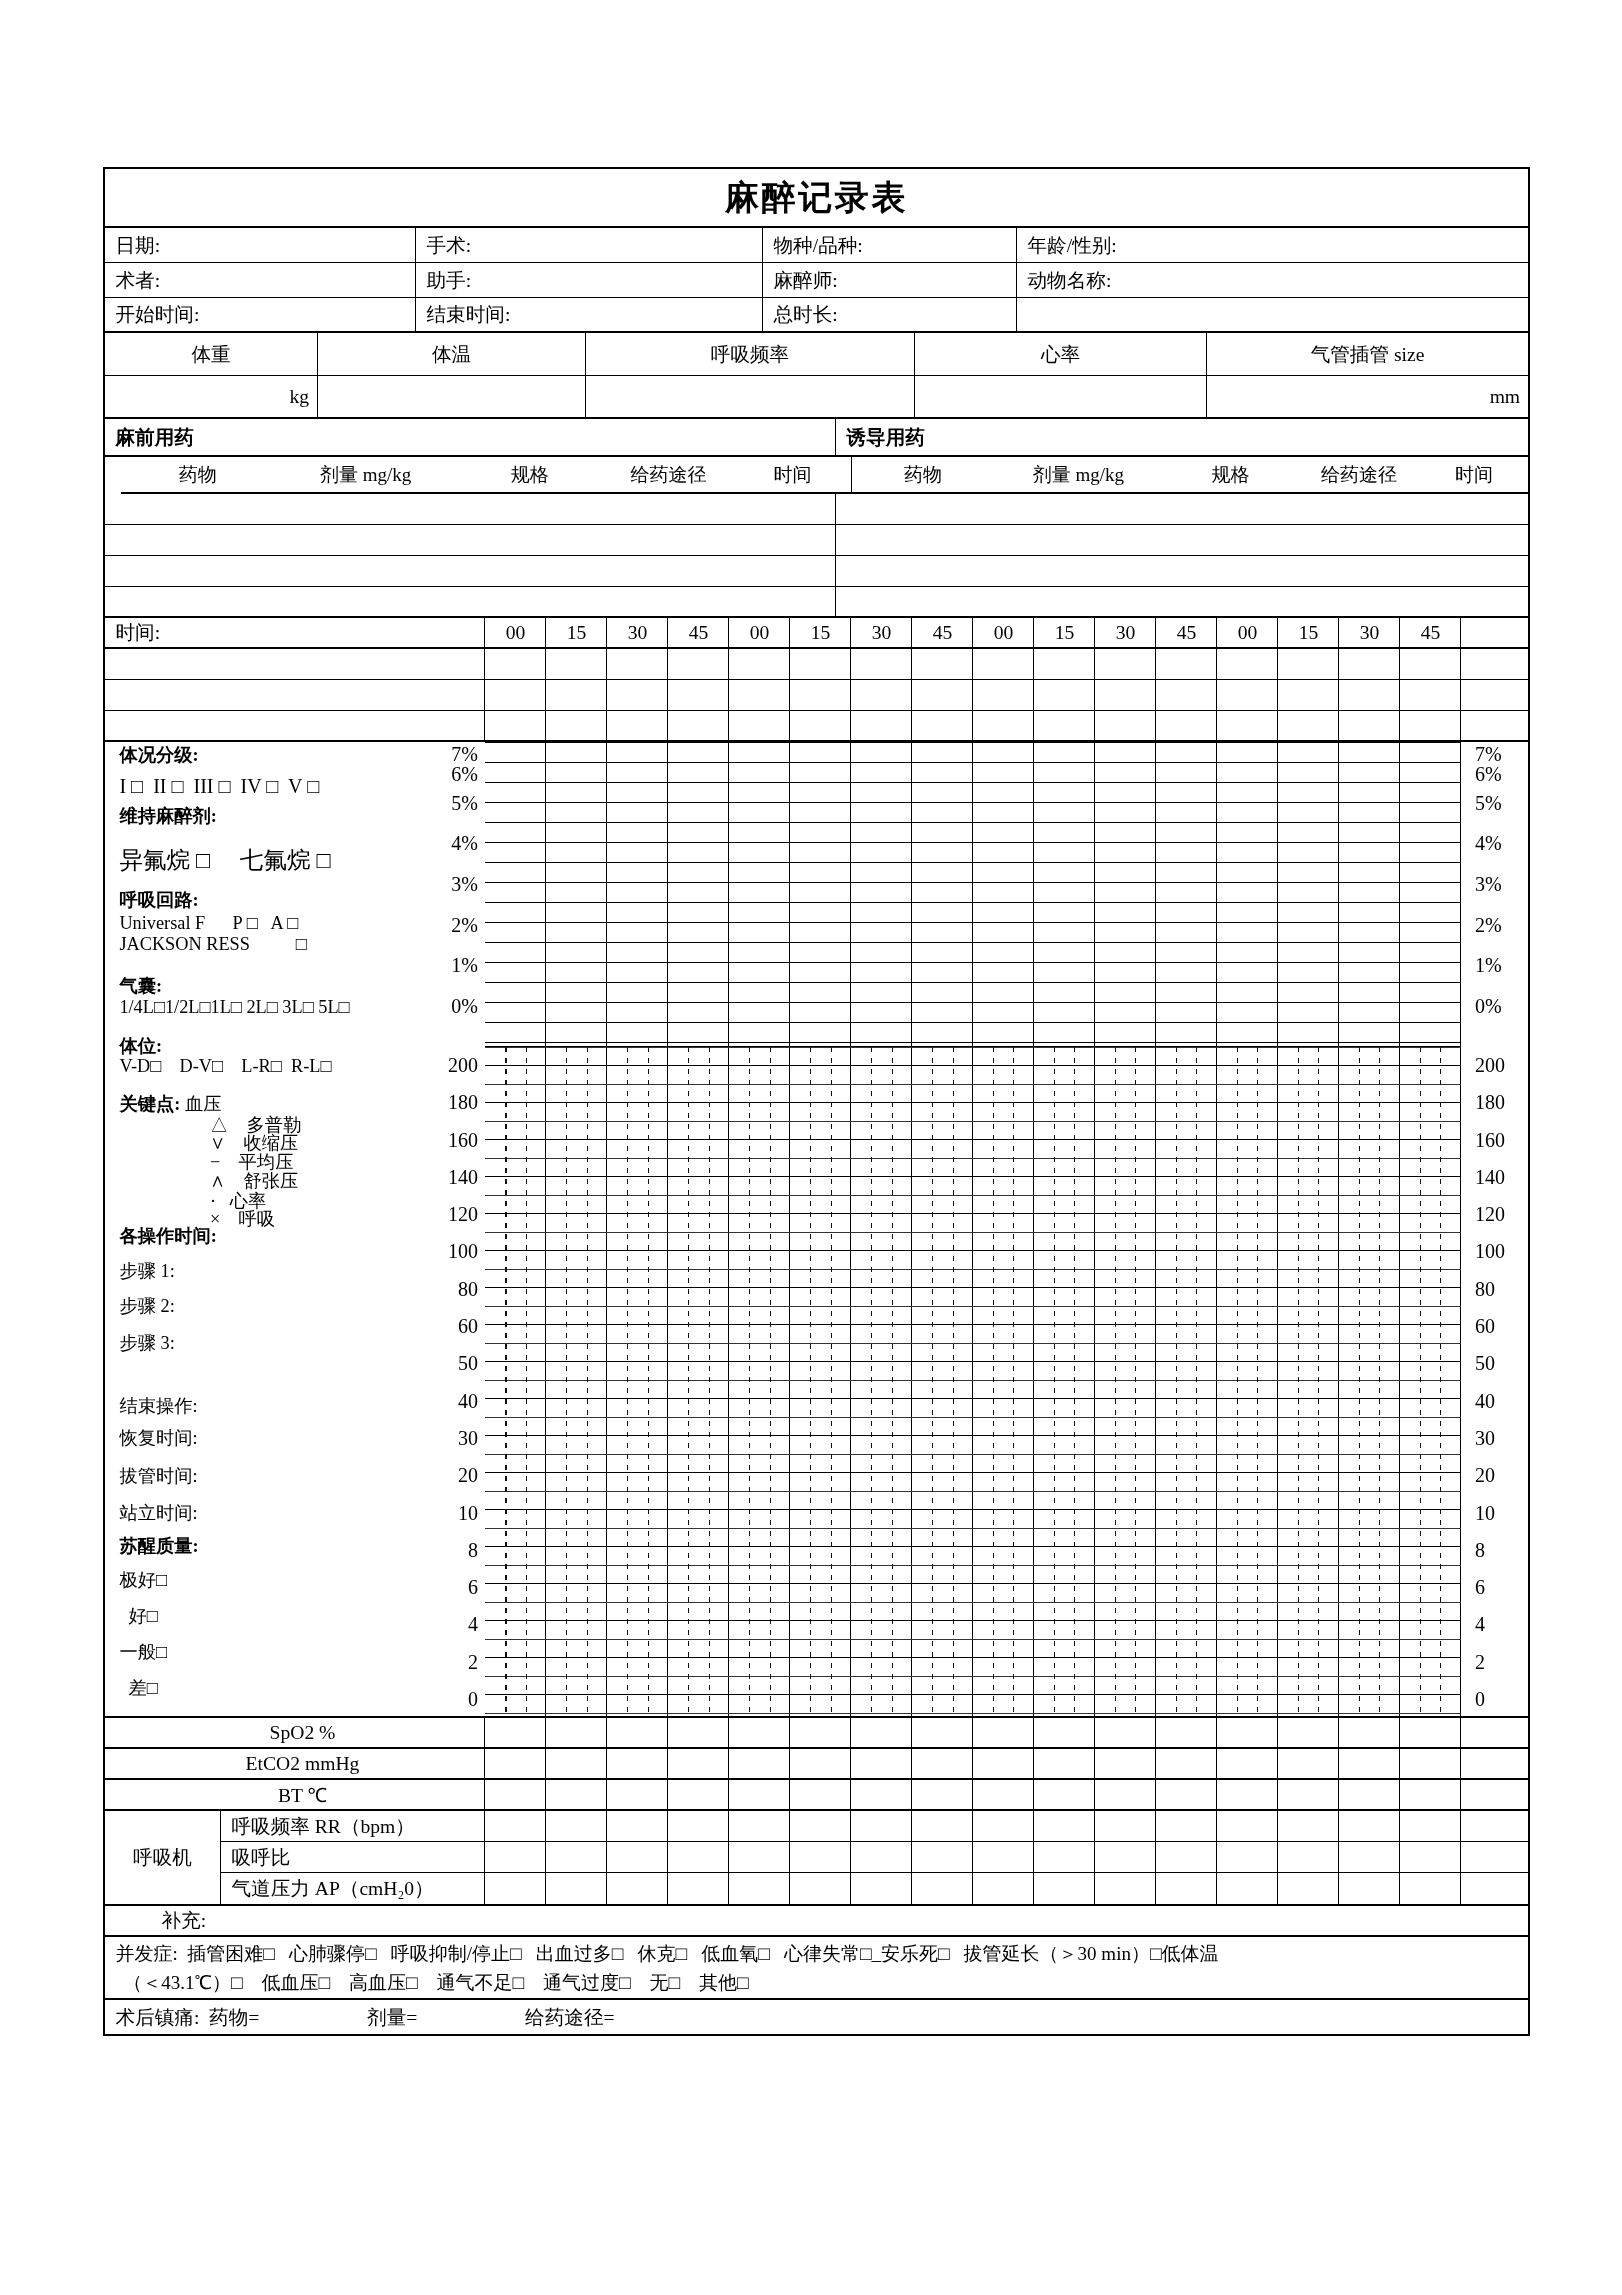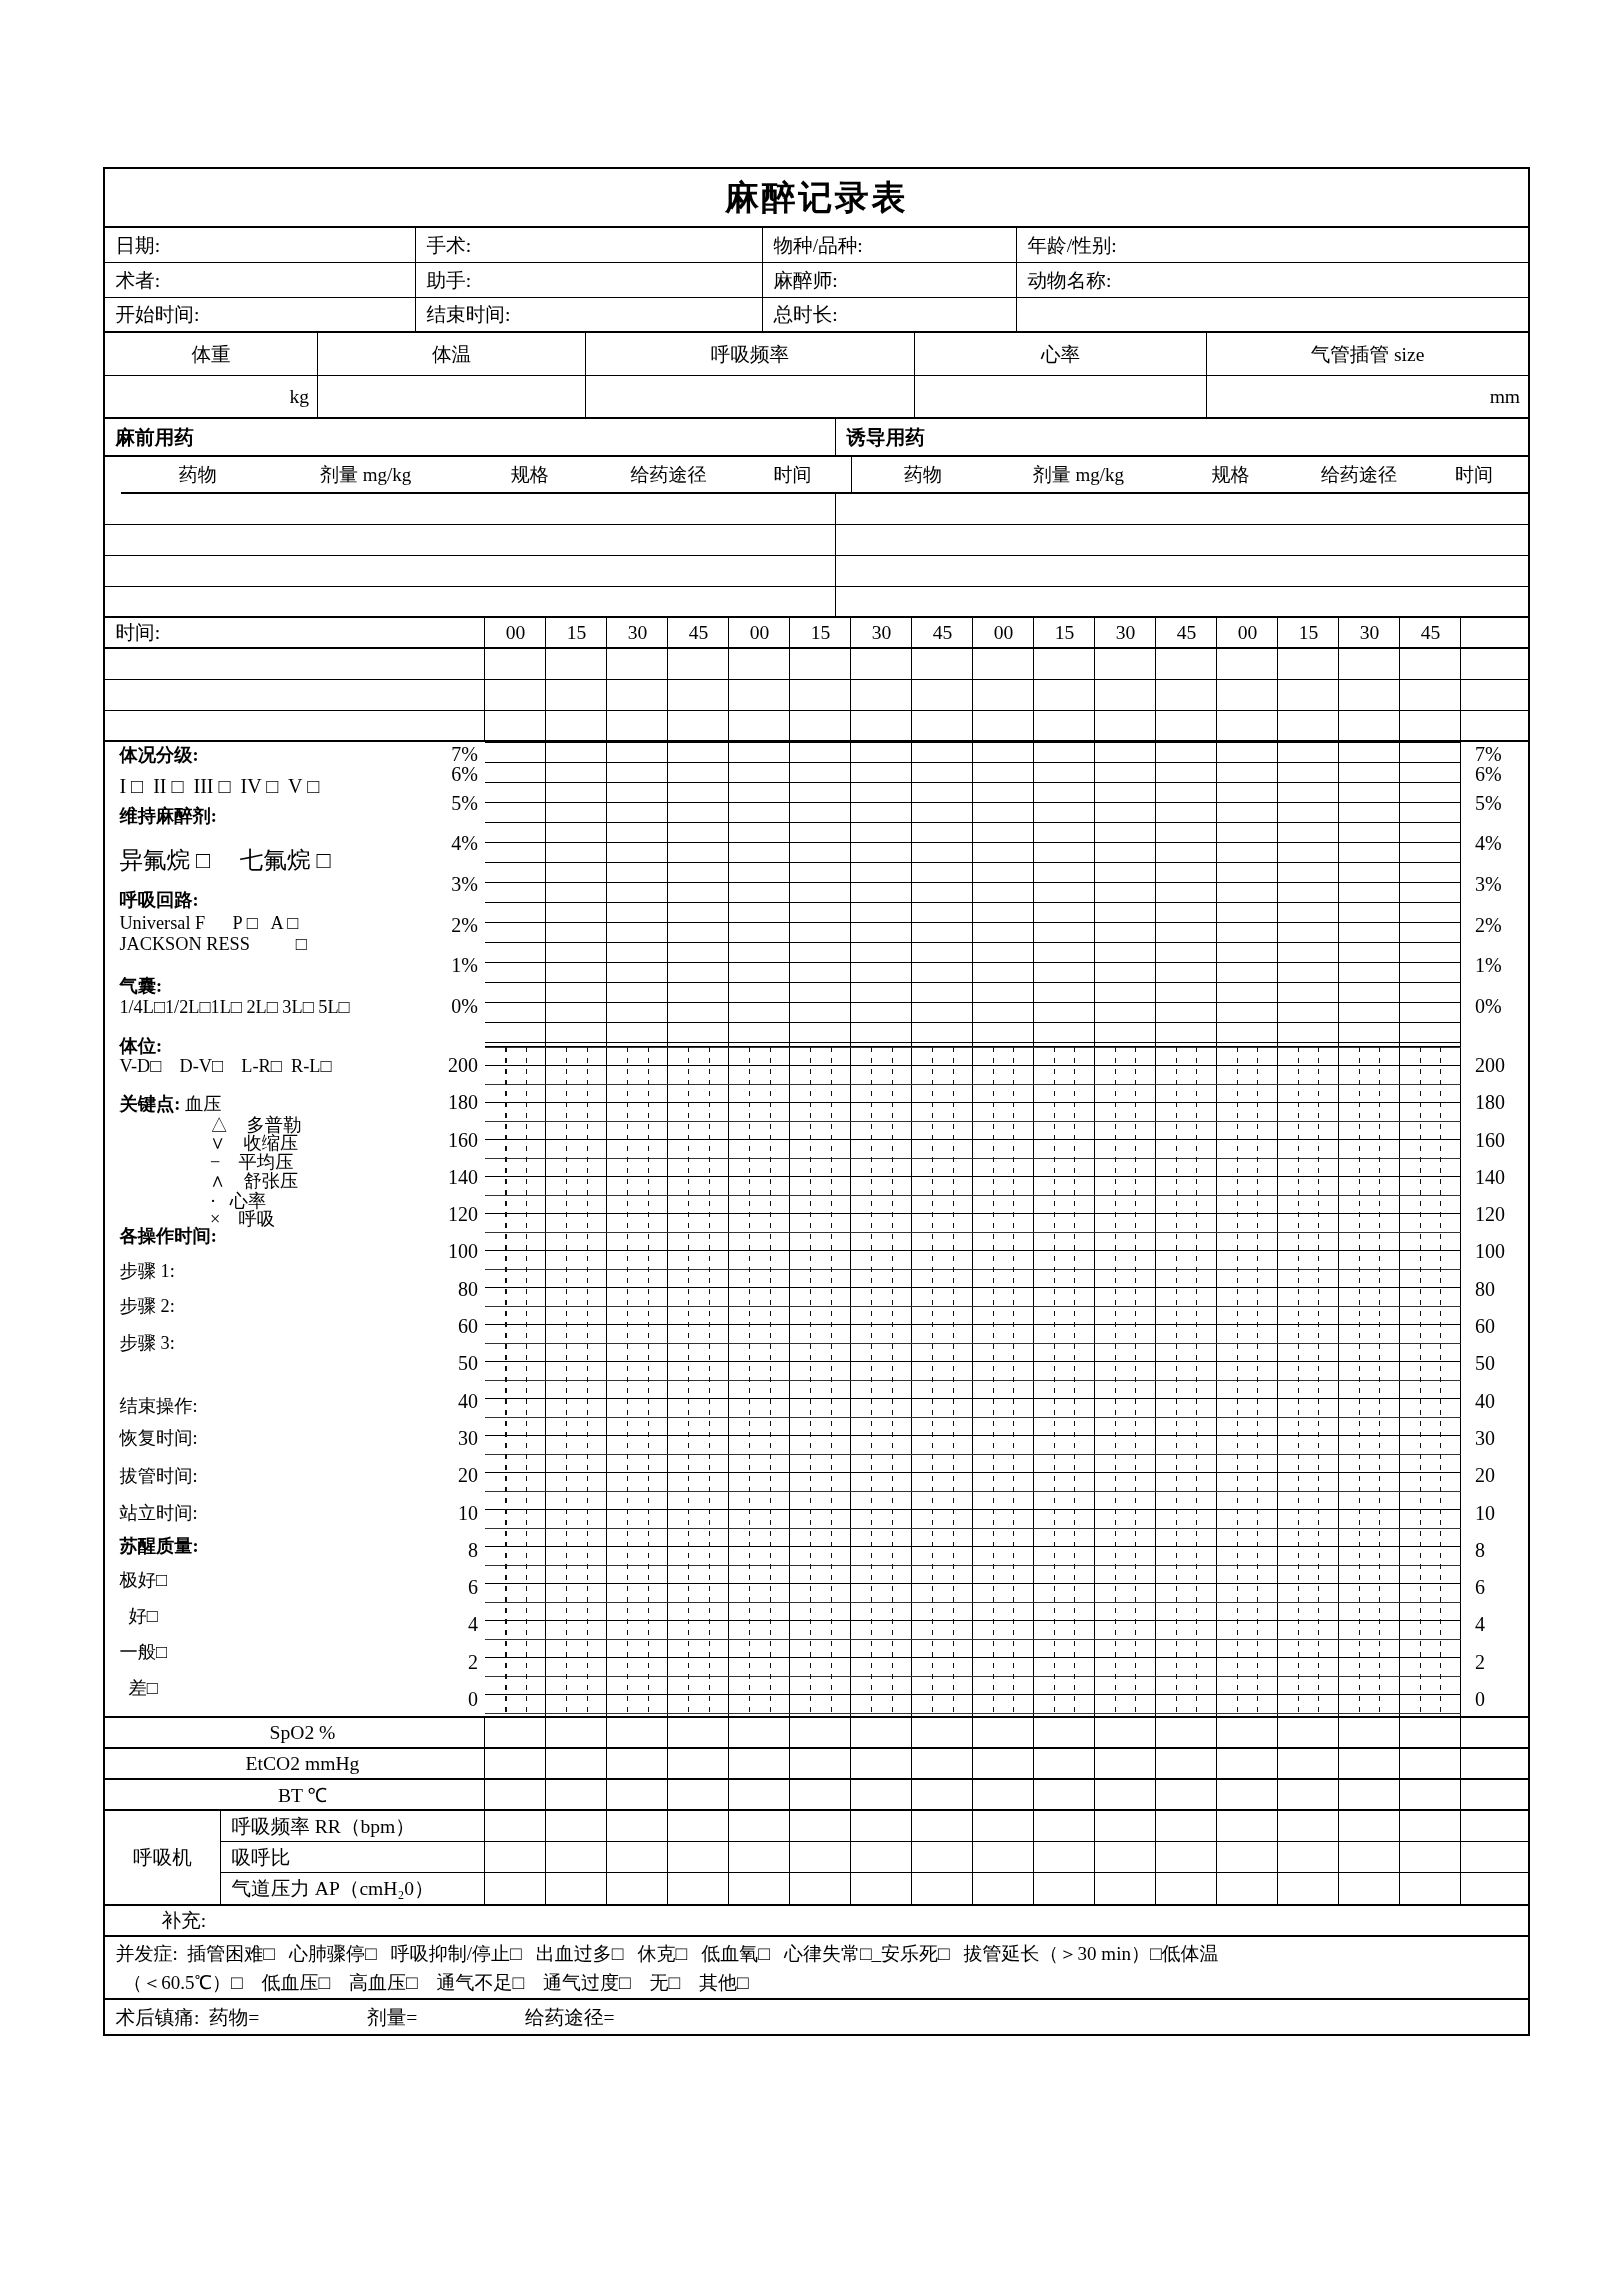--- a/index.html
+++ b/index.html
@@ -386,21 +386,21 @@
         </div>
       </div>
     </div>
 
     <div class="row r-sup">
       <div class="cell" style="border-right:none; width:100%;">补充:</div>
     </div>
 
     <div class="row r-comp">
       <div class="comp-line">并发症:  插管困难□   心肺骤停□   呼吸抑制/停止□   出血过多□   休克□   低血氧□   心律失常□_安乐死□   拔管延长（＞30 min）□低体温</div>
-      <div class="comp-line comp-line2">（＜60.5℃）□    低血压□    高血压□    通气不足□    通气过度□    无□    其他□</div>
+      <div class="comp-line comp-line2">（＜43.1℃）□    低血压□    高血压□    通气不足□    通气过度□    无□    其他□</div>
     </div>
 
     <div class="row r-post">
       <div class="cell pre" style="border-right:none; width:100%;">术后镇痛:  药物=                      剂量=                      给药途径=</div>
     </div>
 
   </div>
 </div>
 
 

